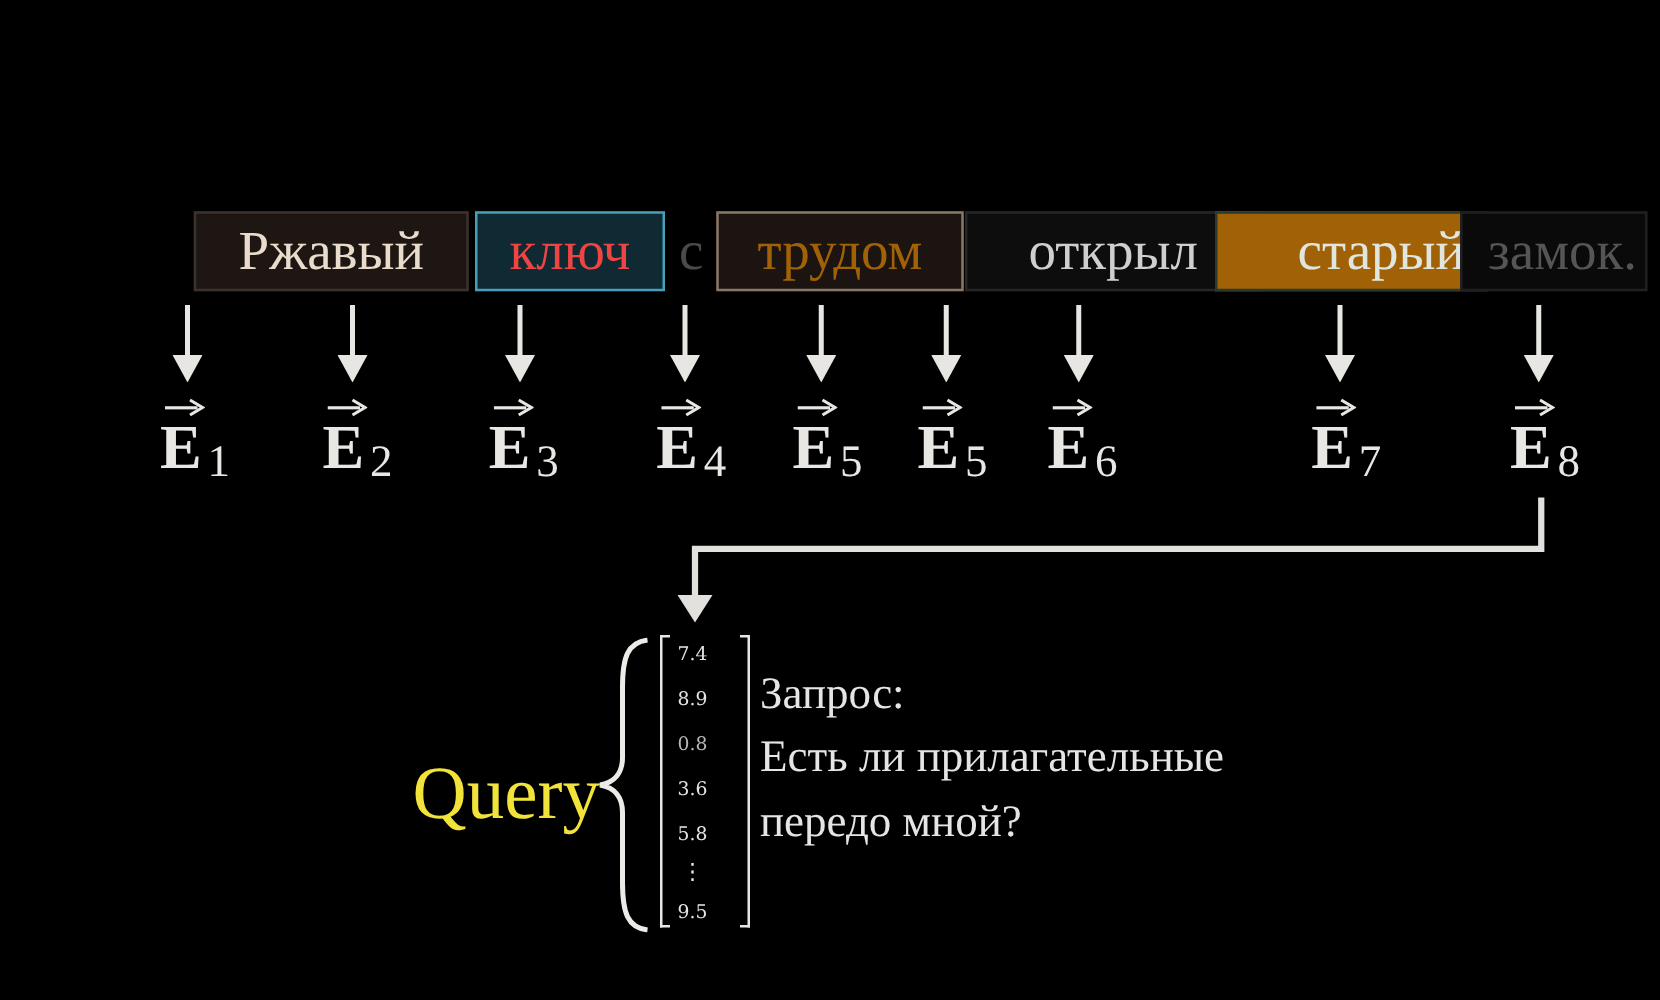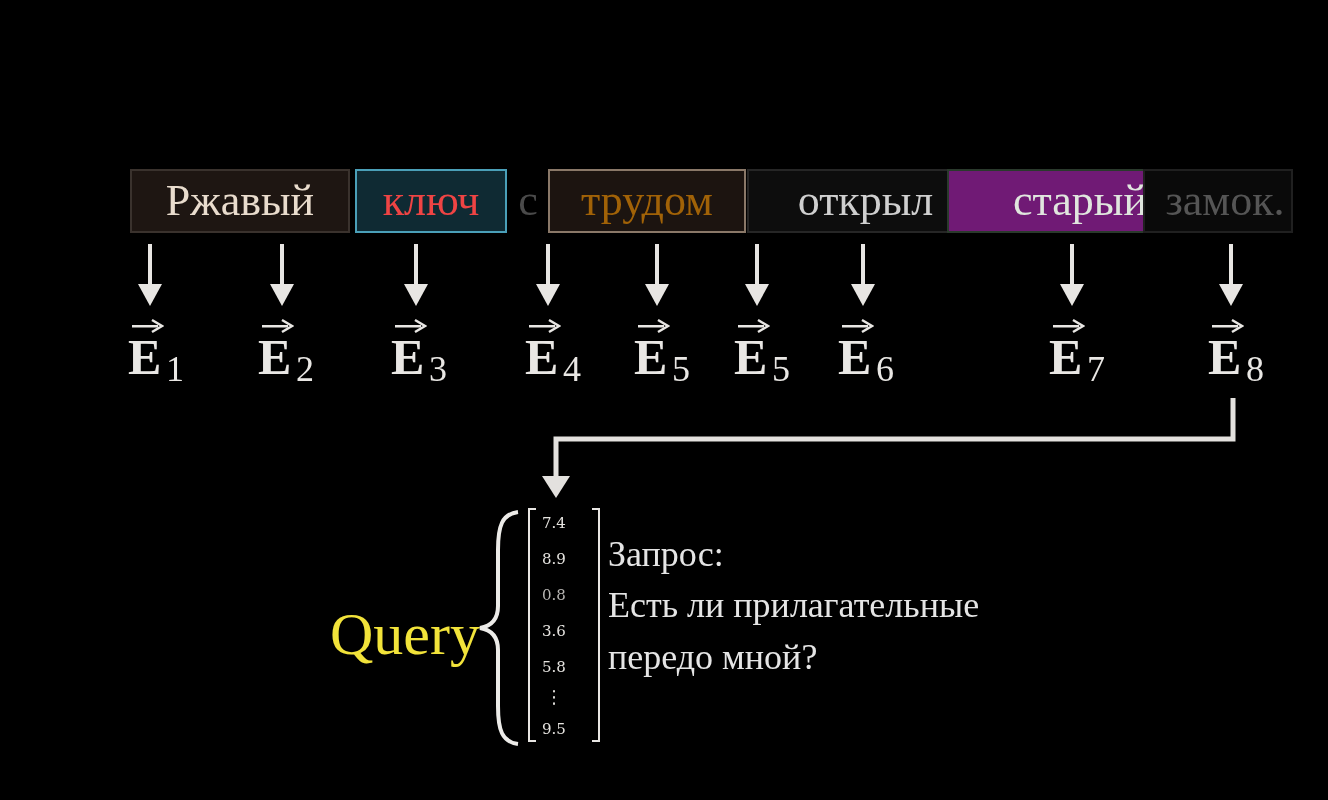--- a/index.html
+++ b/index.html
@@ -1,17 +1,17 @@
 <!DOCTYPE html>
 <html><head>
 <meta charset="utf-8">
 <style>
   html,body{margin:0;padding:0;background:#000;}
   body{width:1328px;height:800px;position:relative;overflow:hidden;font-family:"DejaVu Serif","Liberation Serif",serif;color:#e8e6e3;}
-  .token{position:absolute;top:169px;height:64px;box-sizing:border-box;display:flex;align-items:center;justify-content:center;font-family:"Liberation Serif","DejaVu Serif",serif;font-size:44px;line-height:1;white-space:nowrap;}
+  .token{position:absolute;top:169px;height:64px;box-sizing:border-box;display:flex;align-items:center;justify-content:center;font-family:"Liberation Serif","DejaVu Serif",serif;font-size:44px;line-height:1;white-space:nowrap;margin-left:25px;}
   .arrow{position:absolute;top:244px;width:24px;height:62px;}
   .vec{position:absolute;top:318px;height:72px;font-family:"Liberation Serif","DejaVu Serif",serif;color:#e9e7e4;}
   .vec .arr{position:absolute;left:4px;top:0;width:32px;height:16px;}
   .vec .E{position:absolute;left:0;top:10px;font-size:50px;font-weight:bold;}
   .vec .sub{position:absolute;left:38px;top:30px;font-size:36px;}
   .mat{position:absolute;left:528px;top:508px;width:72px;height:236px;}
   .mat .lb,.mat .rb{position:absolute;top:0;width:8px;height:234px;border:2px solid #e8e6e3;box-sizing:border-box;}
   .mat .lb{left:0;border-right:none;}
   .mat .rb{right:0;border-left:none;}
   .mat .v{position:absolute;left:0;width:52px;text-align:center;font-size:15px;color:#e6e4e0;font-family:"DejaVu Serif",serif;}
@@ -20,21 +20,21 @@
 </style>
 </head>
 <body>
 
 <div>
   <div class="token" id="tok0" style="left: 130px; width: 220px; background: rgb(30, 22, 18); border: 2px solid rgb(58, 50, 45); color: rgb(233, 220, 205);">Ржавый</div>
   <div class="token" id="tok1" style="left: 355px; width: 152px; background: rgb(15, 42, 51); border: 2px solid rgb(74, 159, 184); color: #ef4444;">ключ</div>
   <div class="token" id="tok2" style="left: 508px; width: 40px; background: rgb(0, 0, 0); border: 2px solid rgb(0, 0, 0); color: rgb(74, 74, 74);">с</div>
   <div class="token" id="tok3" style="left: 548px; width: 198px; background: rgb(28, 20, 16); border: 2px solid rgb(138, 120, 104); color: #a16207;">трудом</div>
   <div class="token" id="tok4" style="left: 747px; width: 237px; background: rgb(13, 13, 13); border: 2px solid rgb(38, 38, 38); color: rgb(207, 207, 207);">открыл</div>
-  <div class="token" id="tok5" style="left: 947px; width: 218px; background: #701a75; border: 2px solid rgb(42, 58, 44); color: rgb(224, 230, 222); padding-left: 48px;">старый</div>
+  <div class="token" id="tok5" style="left: 947px; width: 218px; background: #a16207; border: 2px solid rgb(42, 58, 44); color: rgb(224, 230, 222); padding-left: 48px;">старый</div>
   <div class="token" id="tok6" style="left: 1143px; width: 150px; background: rgb(10, 10, 10); border: 2px solid rgb(32, 32, 32); color: rgb(85, 85, 85); padding-left: 14px;">замок.</div>
 </div>
 
 <div>
   <svg class="arrow" style="left:138px" viewBox="0 0 24 62">
       <rect x="10" y="0" width="4" height="42" fill="#e8e6e3"></rect>
       <polygon points="0,40 24,40 12,62" fill="#e8e6e3"></polygon>
     </svg>
   <svg class="arrow" style="left:270px" viewBox="0 0 24 62">
       <rect x="10" y="0" width="4" height="42" fill="#e8e6e3"></rect>

